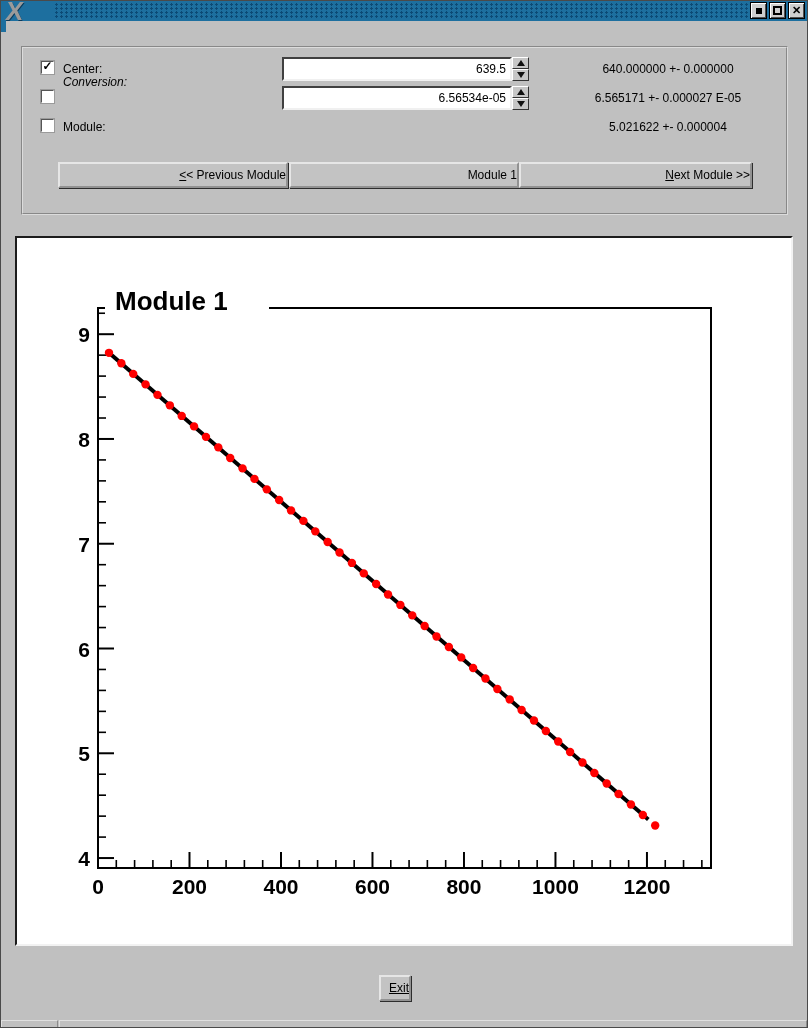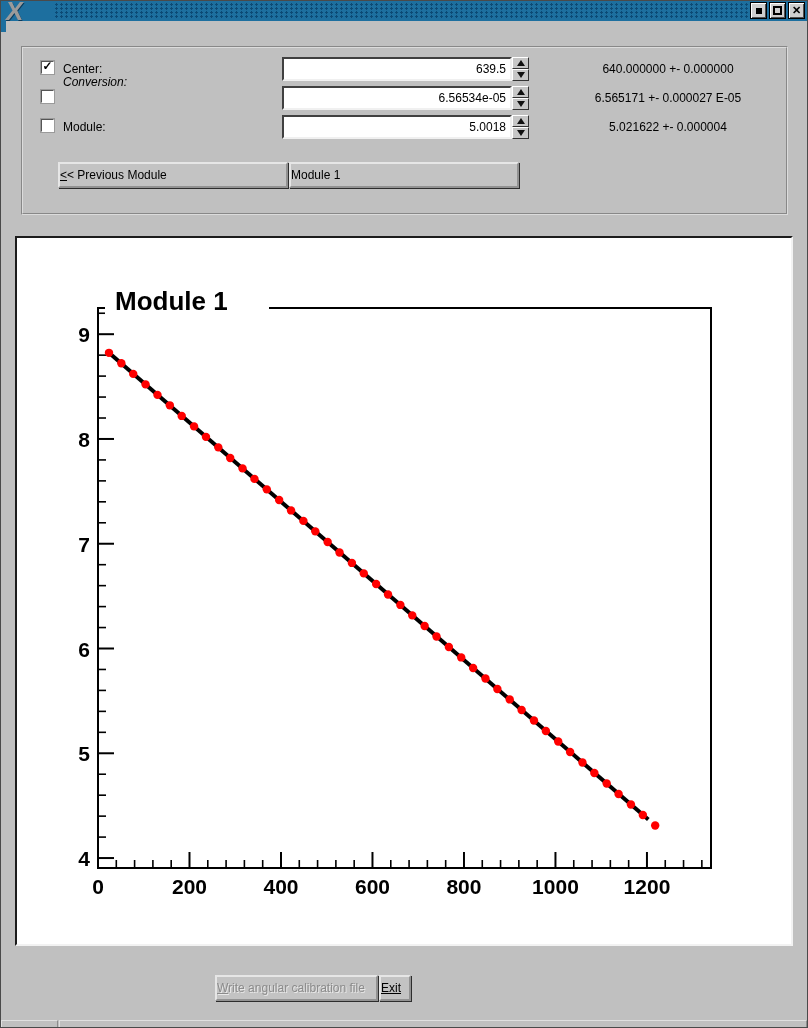--- a/index.html
+++ b/index.html
@@ -65,21 +65,21 @@
   .spin-btn {
     flex:1; background:#c6c6c6; border:1px solid;
     border-color:#fff #333 #333 #fff; display:flex; align-items:center; justify-content:center;
   }
   .tri-up { width:0; height:0; border-left:4px solid transparent; border-right:4px solid transparent; border-bottom:6px solid #111; }
   .tri-down { width:0; height:0; border-left:4px solid transparent; border-right:4px solid transparent; border-top:6px solid #111; }
   .result { position:absolute; left:530px; width:230px; text-align:center; white-space:nowrap; }
 
   .btn {
     background:#c3c3c3; border:2px outset #e6e6e6; font-family:"Liberation Sans", sans-serif;
-    font-size:12px; color:#000; text-align:left; box-shadow:1px 1px 0 #2d2d2d;
+    font-size:12px; color:#000; text-align:right; box-shadow:1px 1px 0 #2d2d2d;
   }
   .nav-btn { position:absolute; height:26px; line-height:22px; }
 
   
   .canvas-panel {
     position:absolute; left:14px; top:235px; width:778px; height:710px;
     background:#fff; border:2px solid; border-color:#1c1c1c #f2f2f2 #f2f2f2 #1c1c1c;
   }
   .tick { font:bold 21px "Liberation Sans", sans-serif; fill:#000; }
   .chart-title { font:bold 26px "Liberation Sans", sans-serif; fill:#000; }
@@ -150,37 +150,25 @@
           </div>
         <div class="spin-btn">
             <span class="tri-down"></span>
           </div>
       </div>
     </div>
     <div class="result" style="top:43px;">6.565171 +- 0.000027 E-05</div>
 
     <div class="checkbox" style="left:18px; top:71px;"></div>
     <div class="cb-label" style="left:40px; top:72px;">Module:</div>
-    <div class="spin" style="left:259px; top:67px; width:247px;">
-      <div class="spin-field">
-        <input type="text" readonly="" value="5.0018" style="">
-      </div>
-      <div class="spin-arrows">
-        <div class="spin-btn">
-            <span class="tri-up"></span>
-          </div>
-        <div class="spin-btn">
-            <span class="tri-down"></span>
-          </div>
-      </div>
-    </div>
     <div class="result" style="top:72px;">5.021622 +- 0.000004</div>
 
     <button class="btn nav-btn" style="left:35px; width:230px; top:114px;"><u>&lt;</u>&lt; Previous Module</button>
     <button class="btn nav-btn" style="left:266px; width:230px; top:114px;">Module 1</button>
+    <button class="btn nav-btn" style="left:496px; width:233px; top:114px;"><u>N</u>ext Module &gt;&gt;</button>
   </div>
 
   <div class="canvas-panel">
     <svg id="chart" width="774" height="706" viewBox="0 0 774 706">
         <rect x="81" y="70" width="613" height="560" fill="none" stroke="#000" stroke-width="2"></rect>
         <line x1="99.29850746268656" y1="630" x2="99.29850746268656" y2="622" stroke="#000" stroke-width="1.6"></line>
         <line x1="117.59701492537313" y1="630" x2="117.59701492537313" y2="622" stroke="#000" stroke-width="1.6"></line>
         <line x1="135.8955223880597" y1="630" x2="135.8955223880597" y2="622" stroke="#000" stroke-width="1.6"></line>
         <line x1="154.19402985074626" y1="630" x2="154.19402985074626" y2="622" stroke="#000" stroke-width="1.6"></line>
         <line x1="190.7910447761194" y1="630" x2="190.7910447761194" y2="622" stroke="#000" stroke-width="1.6"></line>
@@ -298,18 +286,17 @@
         <circle cx="589.6985074626866" cy="545.4499532273153" r="4.2" fill="#ff0000"></circle>
         <circle cx="601.5925373134329" cy="556.0318054256314" r="4.2" fill="#ff0000"></circle>
         <circle cx="613.9440298507462" cy="566.5088868101029" r="4.2" fill="#ff0000"></circle>
         <circle cx="625.8380597014925" cy="576.9859681945744" r="4.2" fill="#ff0000"></circle>
         <circle cx="638.189552238806" cy="587.4630495790458" r="4.2" fill="#ff0000"></circle>
         <rect x="88" y="44" width="164" height="34" fill="#fff"></rect>
         <text x="98" y="72" class="chart-title">Module 1</text>
       </svg>
   </div>
 
-  <button class="btn footer-btn disabled" style="left:214px; width:163px;"><u>W</u>rite angular calibration file</button>
   <button class="btn footer-btn" style="left:378px; width:32px;text-decoration:underline;"><u>E</u>xit</button>
 
   <div class="bottom-bar-left"></div>
   <div class="bottom-bar-main"></div>
 </div>
 
 </body></html>

